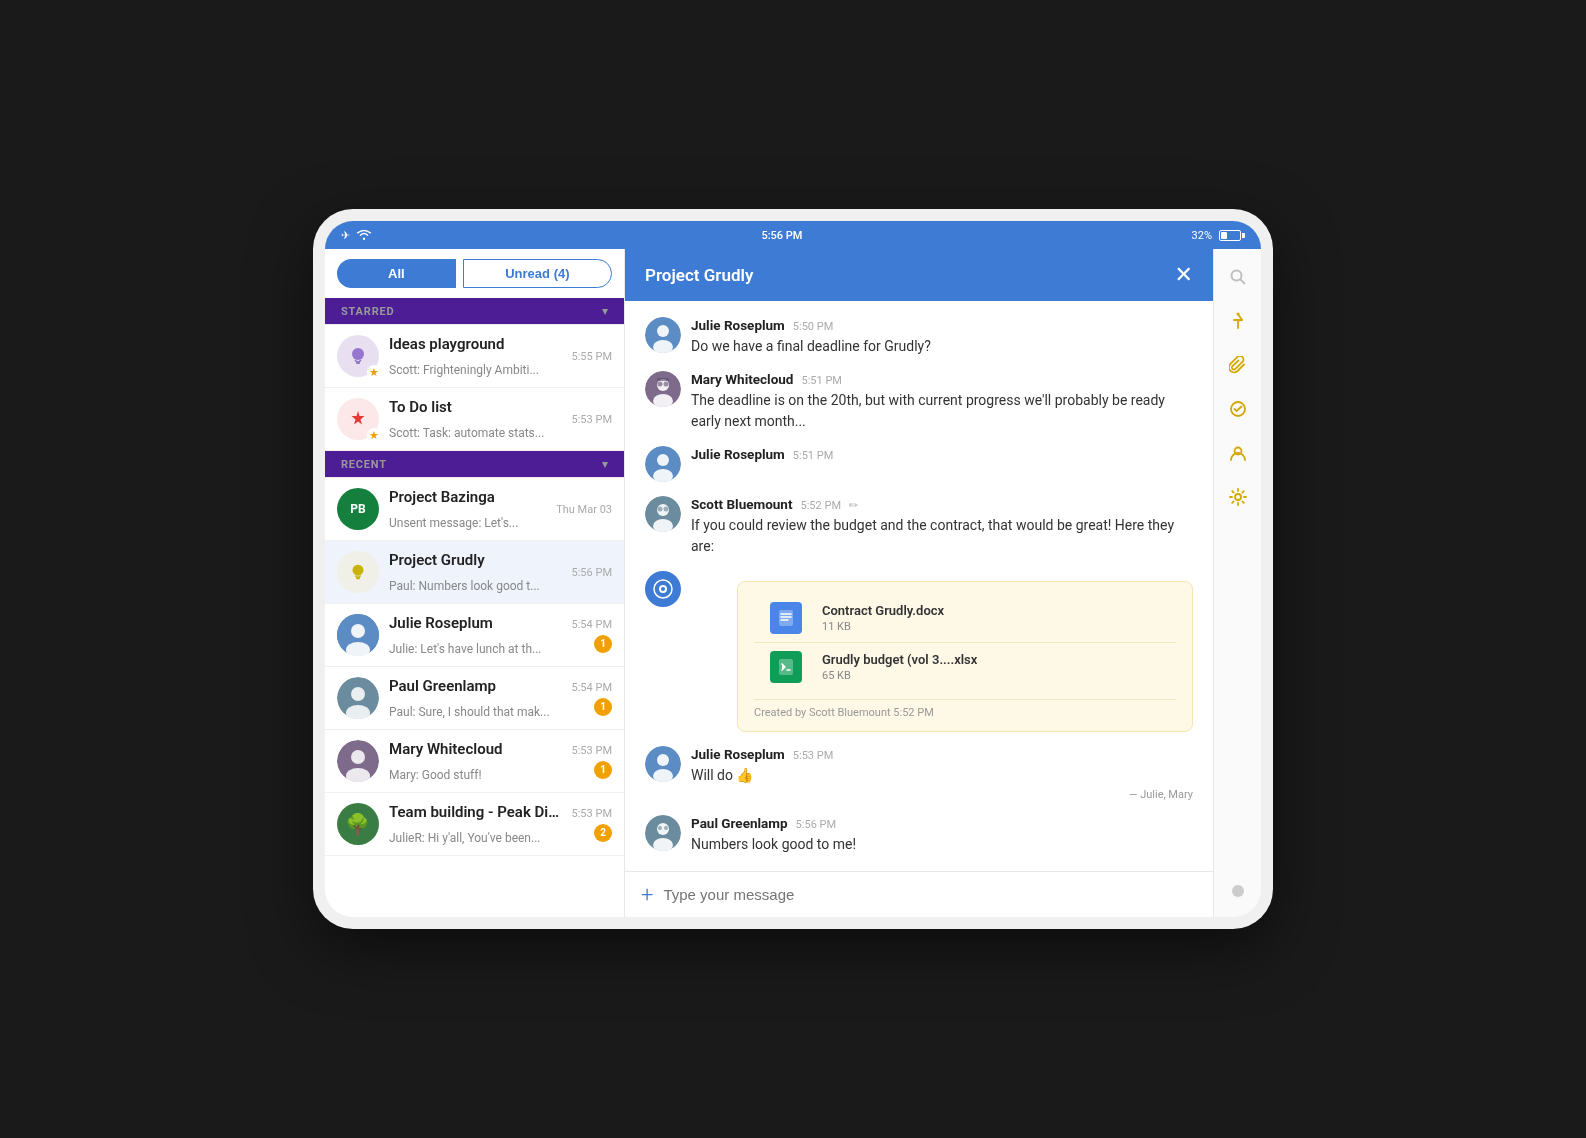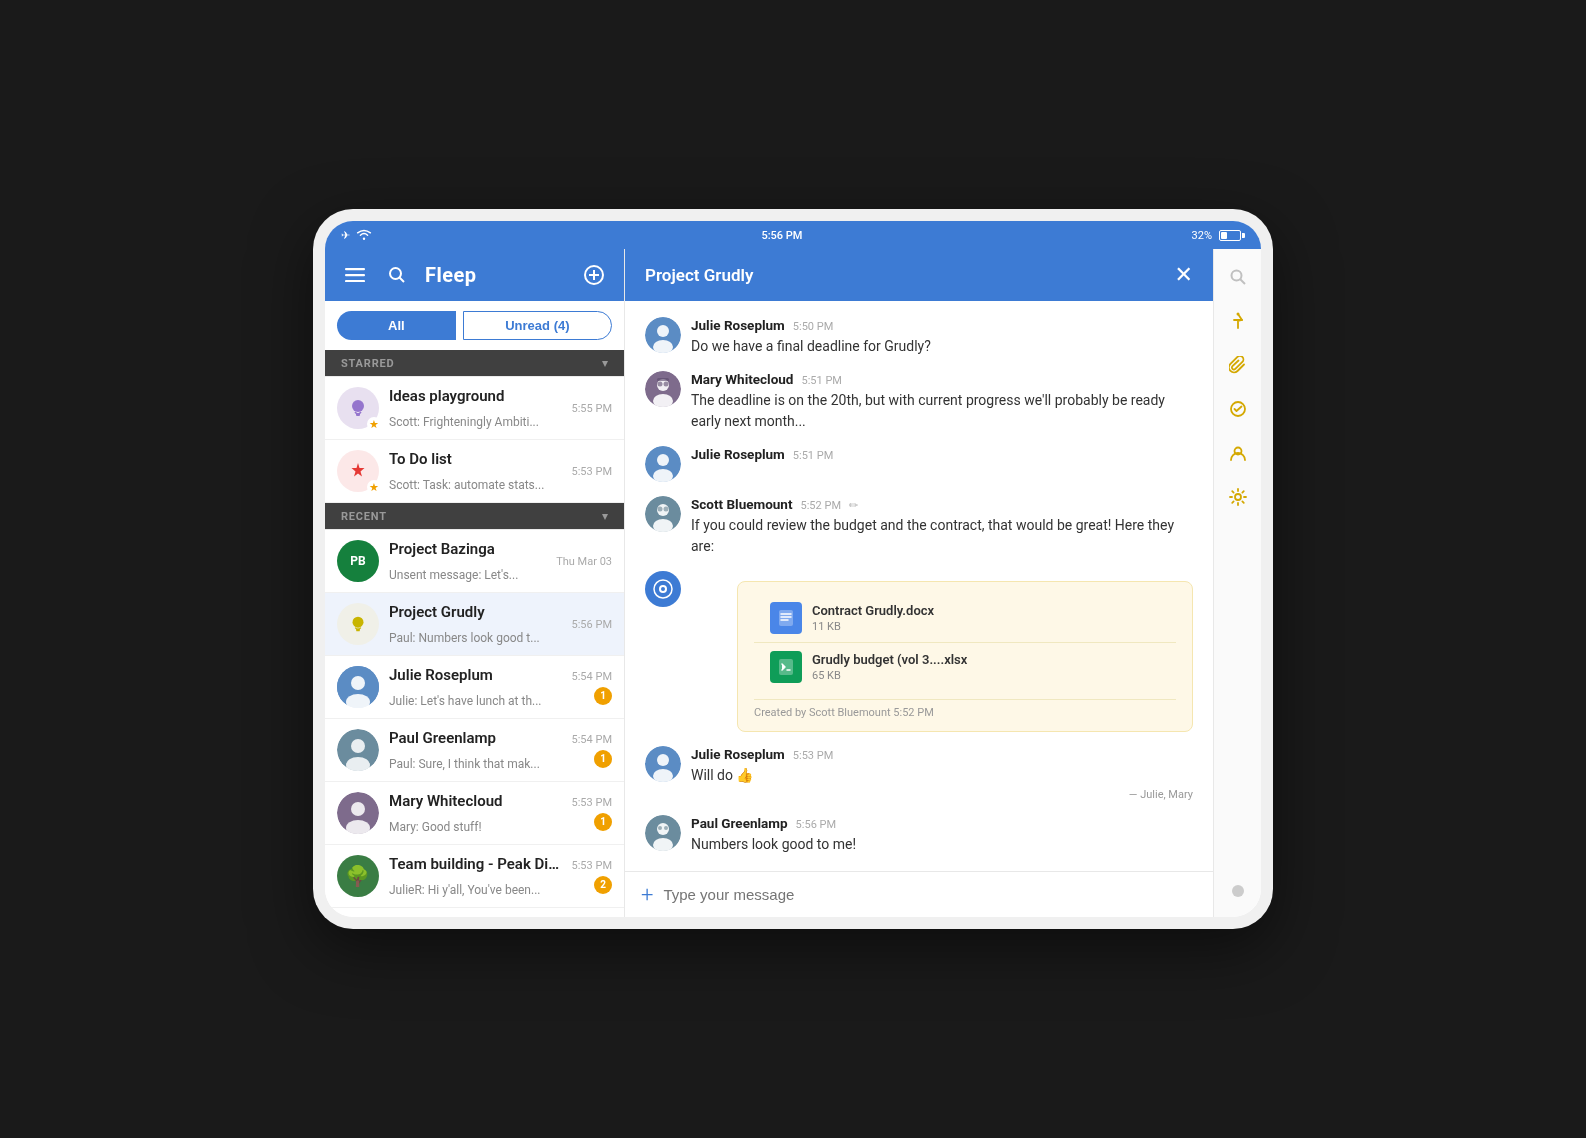--- a/index.html
+++ b/index.html
@@ -156,21 +156,21 @@
       padding: 6px 12px;
       font-size: 13px;
       font-weight: 600;
       cursor: pointer;
     }
     .section-header {
       display: flex;
       align-items: center;
       justify-content: space-between;
       padding: 6px 16px;
-      background: #404040;
+      background: #4c1d95;
       border-bottom: 1px solid #ebebeb;
     }
     .section-title {
       font-size: 11px;
       font-weight: 700;
       color: #999;
       letter-spacing: 0.8px;
     }
     .section-chevron {
       color: #999;
@@ -320,21 +320,21 @@
       background: #fef8e7;
       border: 1px solid #f5e6b0;
       border-radius: 8px;
       padding: 12px 16px;
       margin-top: 10px;
       margin-left: 46px;
     }
     .file-item {
       display: flex;
       align-items: center;
-      gap: 10px;
+      gap: 20px;
       padding: 8px 16px;
     }
     .file-item + .file-item {
       border-top: 1px solid #f0e8c0;
     }
     .file-icon-doc {
       width: 32px;
       height: 32px;
       border-radius: 4px;
       background: #4a86e8;
@@ -489,45 +489,20 @@
           </div>
           <div class="battery-tip"></div>
         </div>
       </div>
     </div>
 
     <div class="main-content">
 
       <div class="sidebar">
 
-        <div class="sidebar-header">
-          <div class="sidebar-header-left">
-            <div class="icon-btn">
-              <svg width="20" height="14" viewBox="0 0 20 14" fill="white">
-                <rect y="0" width="20" height="2.2" rx="1"></rect>
-                <rect y="6" width="20" height="2.2" rx="1"></rect>
-                <rect y="12" width="20" height="2.2" rx="1"></rect>
-              </svg>
-            </div>
-            <div class="icon-btn">
-              <svg width="18" height="18" viewBox="0 0 18 18" fill="none" stroke="white" stroke-width="2">
-                <circle cx="7.5" cy="7.5" r="5.5"></circle>
-                <line x1="11.5" y1="11.5" x2="16" y2="16"></line>
-              </svg>
-            </div>
-            <span class="sidebar-logo">Fleep</span>
-          </div>
-          <div class="icon-btn">
-            <svg width="22" height="22" viewBox="0 0 22 22" fill="none" stroke="white" stroke-width="2">
-              <circle cx="11" cy="11" r="9"></circle>
-              <line x1="11" y1="6" x2="11" y2="16"></line>
-              <line x1="6" y1="11" x2="16" y2="11"></line>
-            </svg>
-          </div>
-        </div>
 
         <div class="sidebar-filter">
           <button class="filter-btn-all">All</button>
           <button class="filter-btn-unread">Unread (4)</button>
         </div>
 
         <div class="conversation-list">
 
           <div class="section-header">
             <span class="section-title">STARRED</span>
@@ -628,21 +603,21 @@
           <div class="conv-item">
             <div style="width:42px;height:42px;border-radius:50%;flex-shrink:0;overflow:hidden;">
               <svg width="42" height="42" viewBox="0 0 42 42">
                 <circle cx="21" cy="21" r="21" fill="#6b8c9e"></circle>
                 <circle cx="21" cy="17" r="7" fill="#fff" opacity="0.85"></circle>
                 <ellipse cx="21" cy="36" rx="12" ry="8" fill="#fff" opacity="0.85"></ellipse>
               </svg>
             </div>
             <div class="conv-info">
               <div class="conv-name">Paul Greenlamp</div>
-              <div class="conv-preview">Paul: Sure, I think that mak...</div>
+              <div class="conv-preview">Paul: Sure, I should that mak...</div>
             </div>
             <div class="conv-meta">
               <span class="conv-time">5:54 PM</span>
               <div class="unread-badge">1</div>
             </div>
           </div>
 
           <div class="conv-item">
             <div style="width:42px;height:42px;border-radius:50%;flex-shrink:0;overflow:hidden;">
               <svg width="42" height="42" viewBox="0 0 42 42">

